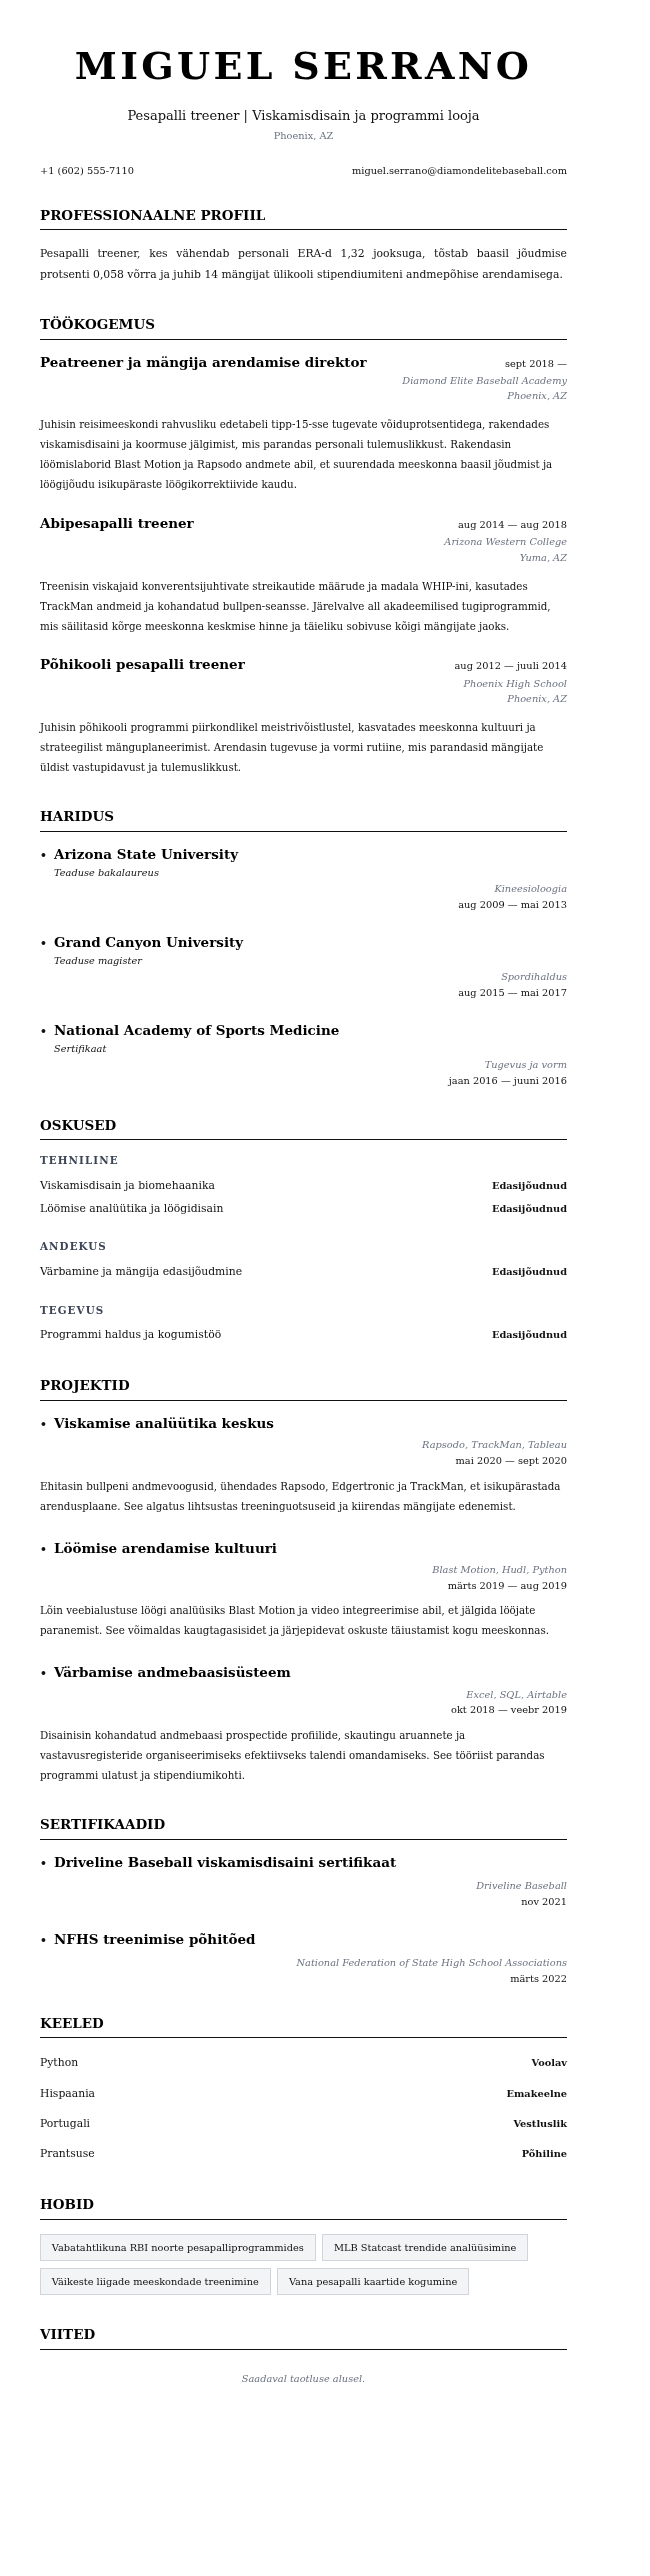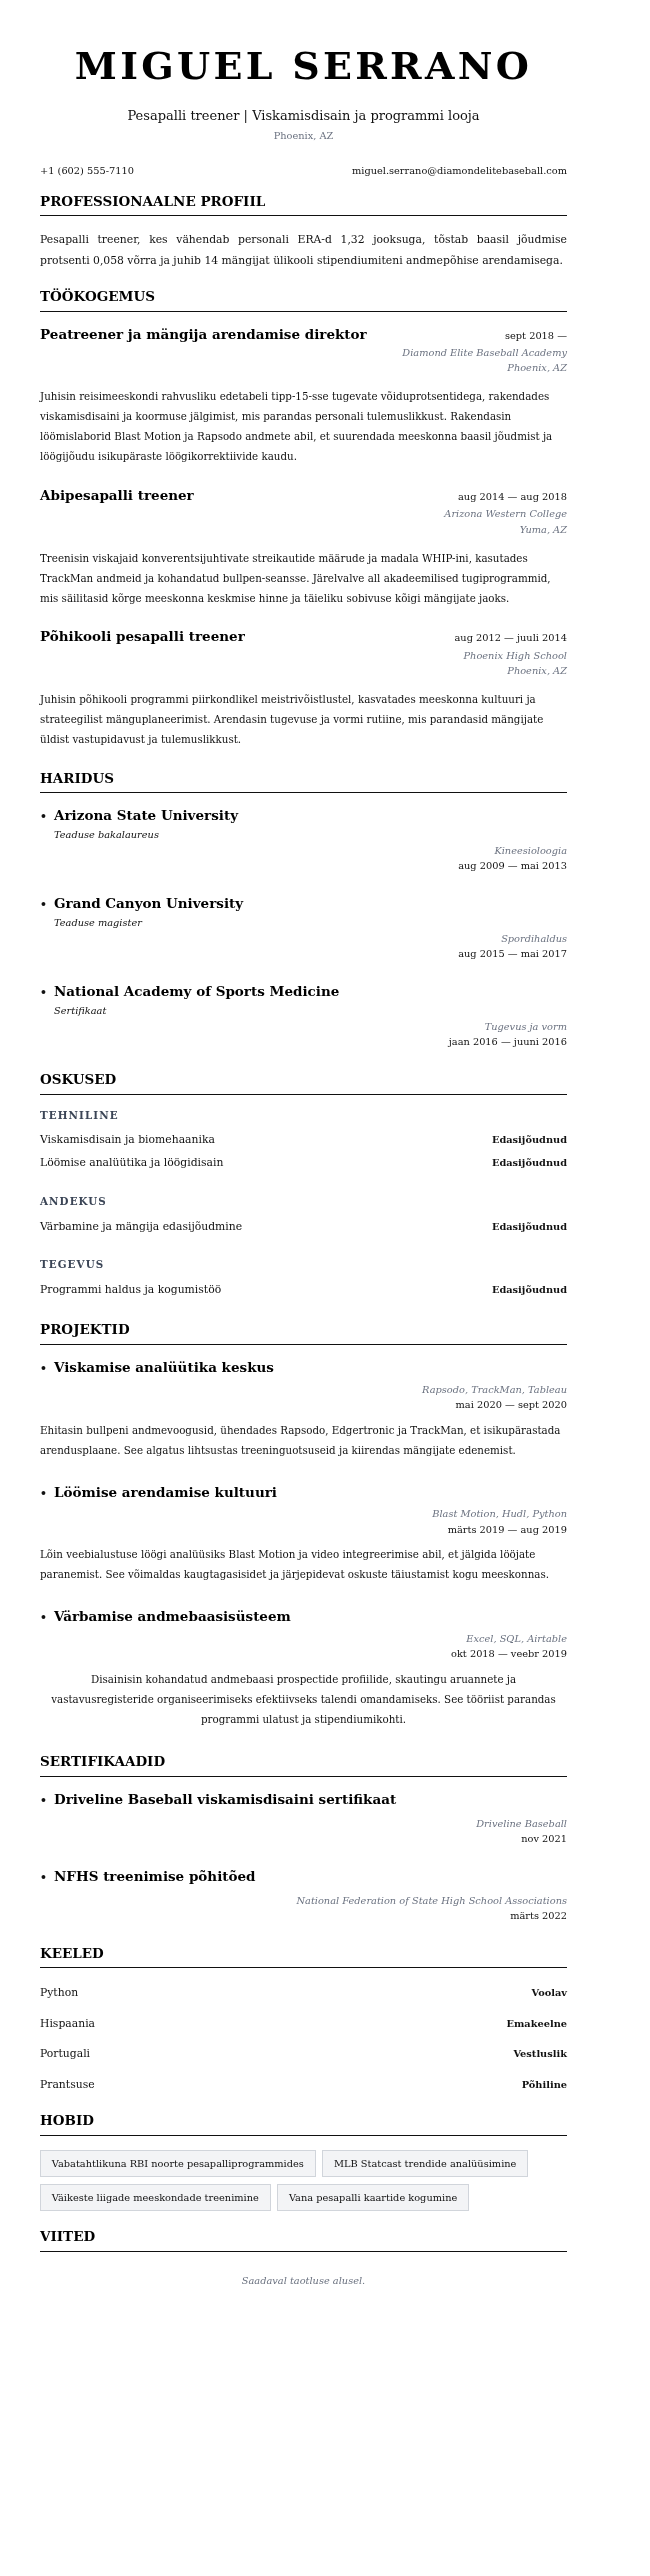--- a/index.html
+++ b/index.html
@@ -3,21 +3,21 @@
 <meta charset="utf-8">
 <style>
   html, body { margin:0; padding:0; background:#ffffff; }
   body { width:650px; font-family:"DejaVu Serif", serif; color:#111111; }
   .page { padding:43px 40px 32.5px 40px; box-sizing:border-box; width:607px; }
   .header { text-align:center; }
   .name { font-size:38px; font-weight:bold; letter-spacing:3.3px; margin:0; line-height:1.2; color:#000; }
   .headline { font-size:13px; margin-top:19.5px; color:#111; }
   .location { font-size:9.8px; color:#6b7280; margin-top:6.5px; }
   .contact-row { display:flex; justify-content:space-between; font-size:9.8px; margin-top:24px; }
-  .section { margin-top:17px; }
+  .section { margin-top:31px; }
   .section-title { font-size:13.5px; font-weight:bold; text-transform:uppercase; padding-bottom:6.5px; border-bottom:1.4px solid #111; margin:0 0 14px 0; color:#000; }
   .summary { font-size:10.8px; line-height:20.6px; text-align:justify; margin:0; }
   .job { margin-bottom:20.6px; }
   .job-head { display:flex; justify-content:space-between; align-items:baseline; }
   .job-title { font-size:13.5px; font-weight:bold; color:#000; }
   .job-dates { font-size:9.8px; }
   .sub-row { display:flex; align-items:flex-end; margin-top:5.4px;flex-direction:column; }
   .sub-left { font-size:9.8px; font-style:italic; color:#6b7280; white-space:nowrap; }
   .leader { flex:1; border-bottom:0.5px dotted #bbbbbb; margin:0 16.3px 3.3px 16.3px; }
   .sub-right { font-size:9.8px; font-style:italic; color:#6b7280; white-space:nowrap; }
@@ -222,21 +222,21 @@
         <span class="bullet-dot">•</span>
         <span class="bullet-title">Värbamise andmebaasisüsteem</span>
       </div>
       <div class="indent">
         <div class="sub-row" style="margin-top:8.7px;">
           <span class="sub-left">Excel, SQL, Airtable</span>
           <span class="leader" style="margin-left:157px;"></span>
           <span class="sub-right plain">okt 2018 — veebr 2019</span>
         </div>
       </div>
-      <p class="job-desc" style="margin-top:9.8px;text-align:center;">Disainisin kohandatud andmebaasi prospectide profiilide, skautingu aruannete ja vastavusregisteride organiseerimiseks efektiivseks talendi omandamiseks. See tööriist parandas programmi ulatust ja stipendiumikohti.</p>
+      <p class="job-desc" style="margin-top:9.8px;">Disainisin kohandatud andmebaasi prospectide profiilide, skautingu aruannete ja vastavusregisteride organiseerimiseks efektiivseks talendi omandamiseks. See tööriist parandas programmi ulatust ja stipendiumikohti.</p>
     </div>
   </section>
 
   <section class="section">
     <h2 class="section-title">SERTIFIKAADID</h2>
 
     <div class="bullet-item">
       <div class="bullet-head">
         <span class="bullet-dot">•</span>
         <span class="bullet-title">Driveline Baseball viskamisdisaini sertifikaat</span>

